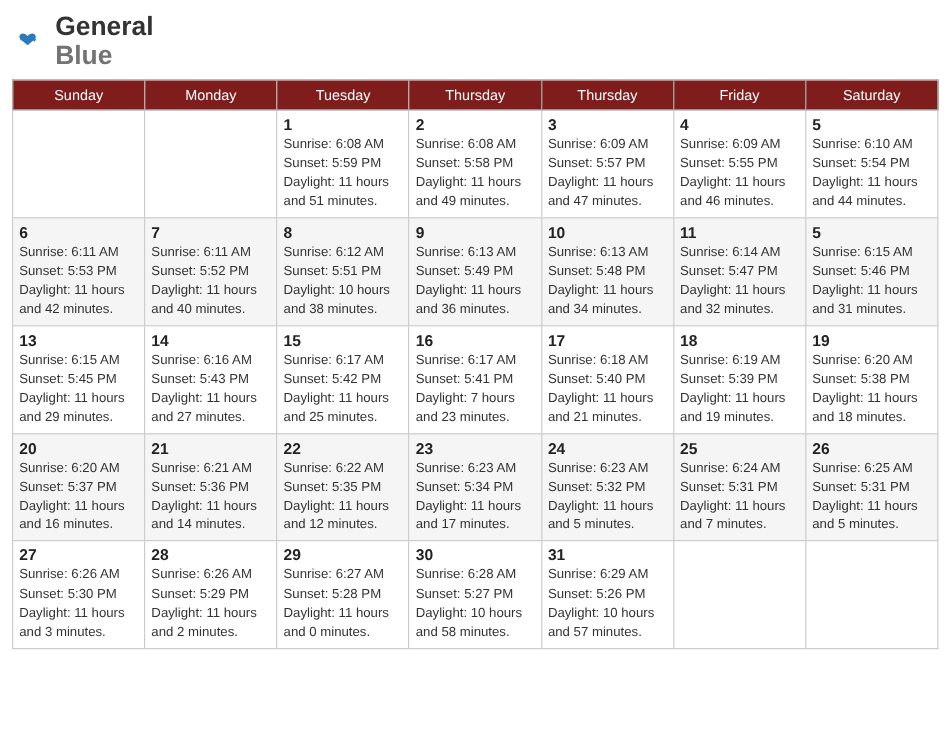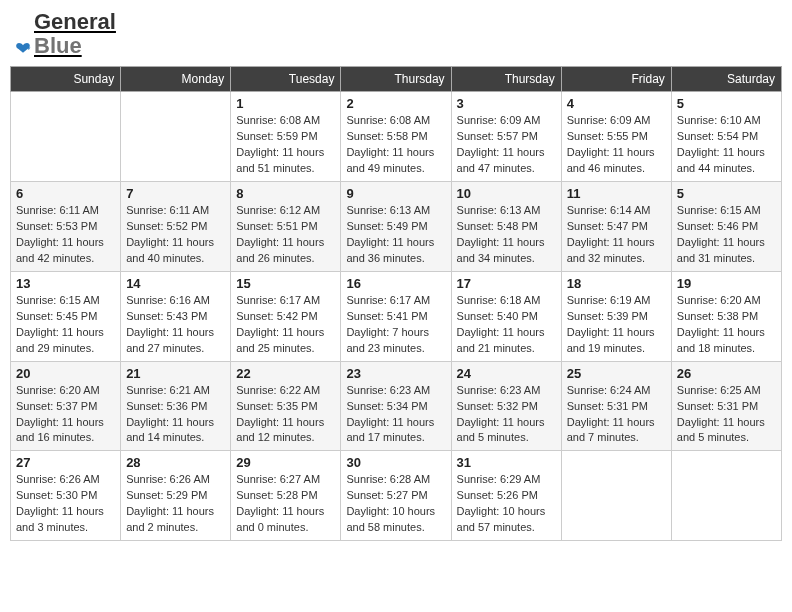--- a/index.html
+++ b/index.html
@@ -28,45 +28,44 @@
       color: #333;
       line-height: 1.1;
     }
     .logo-text .blue { color: #737373; }
     .logo-bird {
       width: 18px;
       height: 18px;
     }
     .logo-row {
       display: flex;
-      align-items: flex-end;
-      gap: 2px;
-      text-decoration: underline;
+      align-items: center;
+      gap: 14px;
     }
     .title-block {
       text-align: right;
     }
     .month-title {
       font-size: 36px;
       font-weight: bold;
       color: #333;
     }
     .subtitle {
       font-size: 15px;
       color: #555;
     }
     .calendar {
       width: 100%;
       border-collapse: collapse;
       font-size: 11px;
     }
     .calendar th {
-      background: #404040;
+      background: #7f1d1d;
       color: #fff;
-      text-align: right;
+      text-align: center;
       padding: 5px 6px;
       font-size: 12px;
       font-weight: normal;
       border: 1px solid #aaa;
     }
     .calendar td {
       vertical-align: top;
       border: 1px solid #ccc;
       padding: 4px 5px;
       width: 110px;
@@ -151,21 +150,21 @@
         <td>
           <div class="day-num">6</div>
           <div class="day-info">Sunrise: 6:11 AM<br>Sunset: 5:53 PM<br><span>Daylight: 11 hours and 42 minutes.</span></div>
         </td>
         <td>
           <div class="day-num">7</div>
           <div class="day-info">Sunrise: 6:11 AM<br>Sunset: 5:52 PM<br><span>Daylight: 11 hours and 40 minutes.</span></div>
         </td>
         <td>
           <div class="day-num">8</div>
-          <div class="day-info">Sunrise: 6:12 AM<br>Sunset: 5:51 PM<br><span>Daylight: 11 hours and 26 minutes.</span></div>
+          <div class="day-info">Sunrise: 6:12 AM<br>Sunset: 5:51 PM<br><span>Daylight: 10 hours and 38 minutes.</span></div>
         </td>
         <td>
           <div class="day-num">9</div>
           <div class="day-info">Sunrise: 6:13 AM<br>Sunset: 5:49 PM<br><span>Daylight: 11 hours and 36 minutes.</span></div>
         </td>
         <td>
           <div class="day-num">10</div>
           <div class="day-info">Sunrise: 6:13 AM<br>Sunset: 5:48 PM<br><span>Daylight: 11 hours and 34 minutes.</span></div>
         </td>
         <td>

